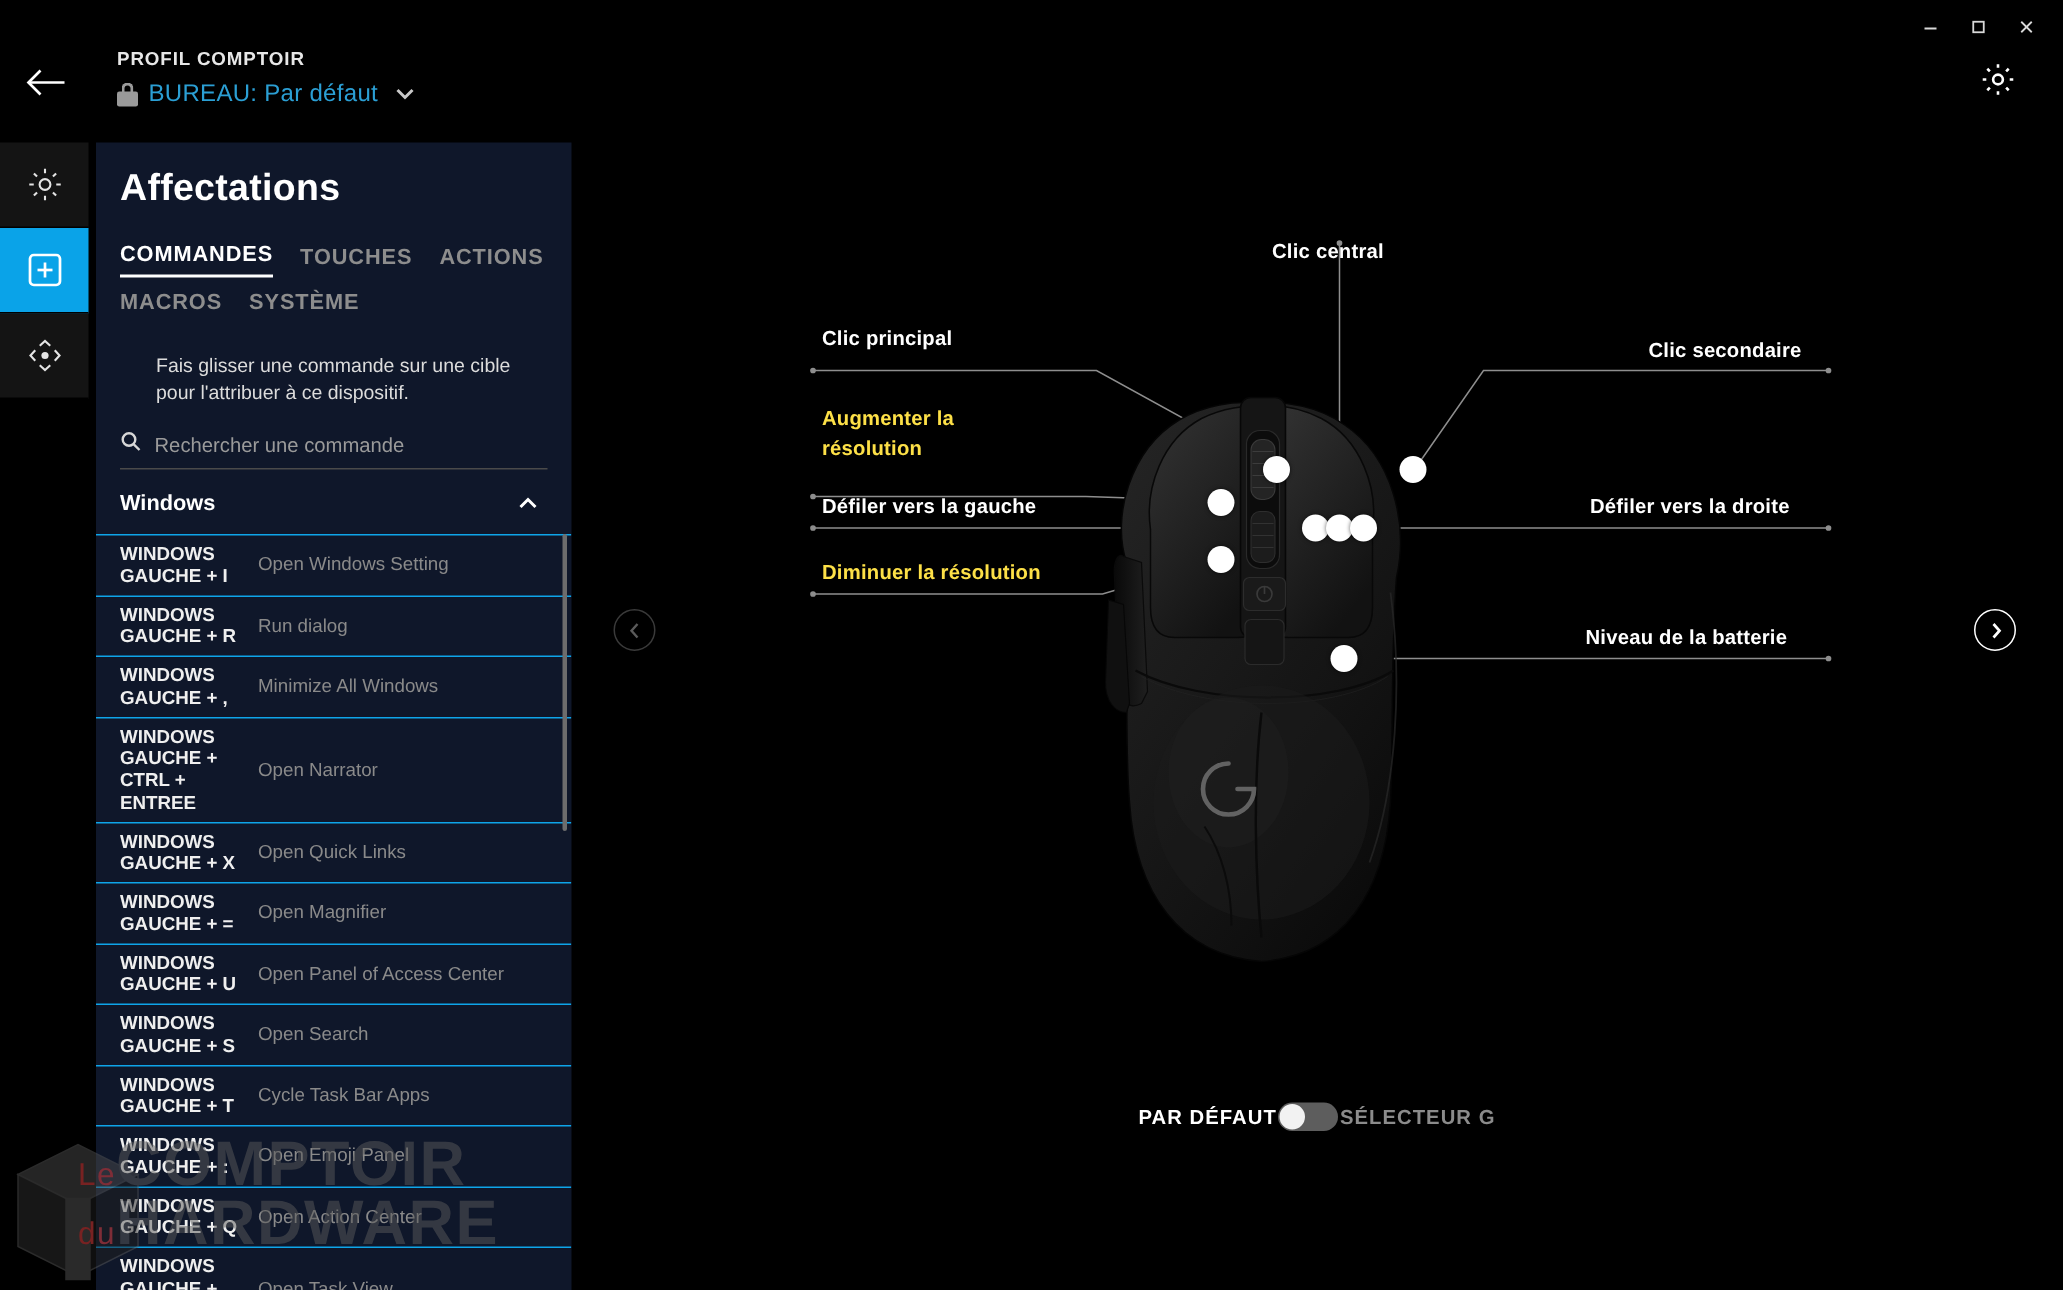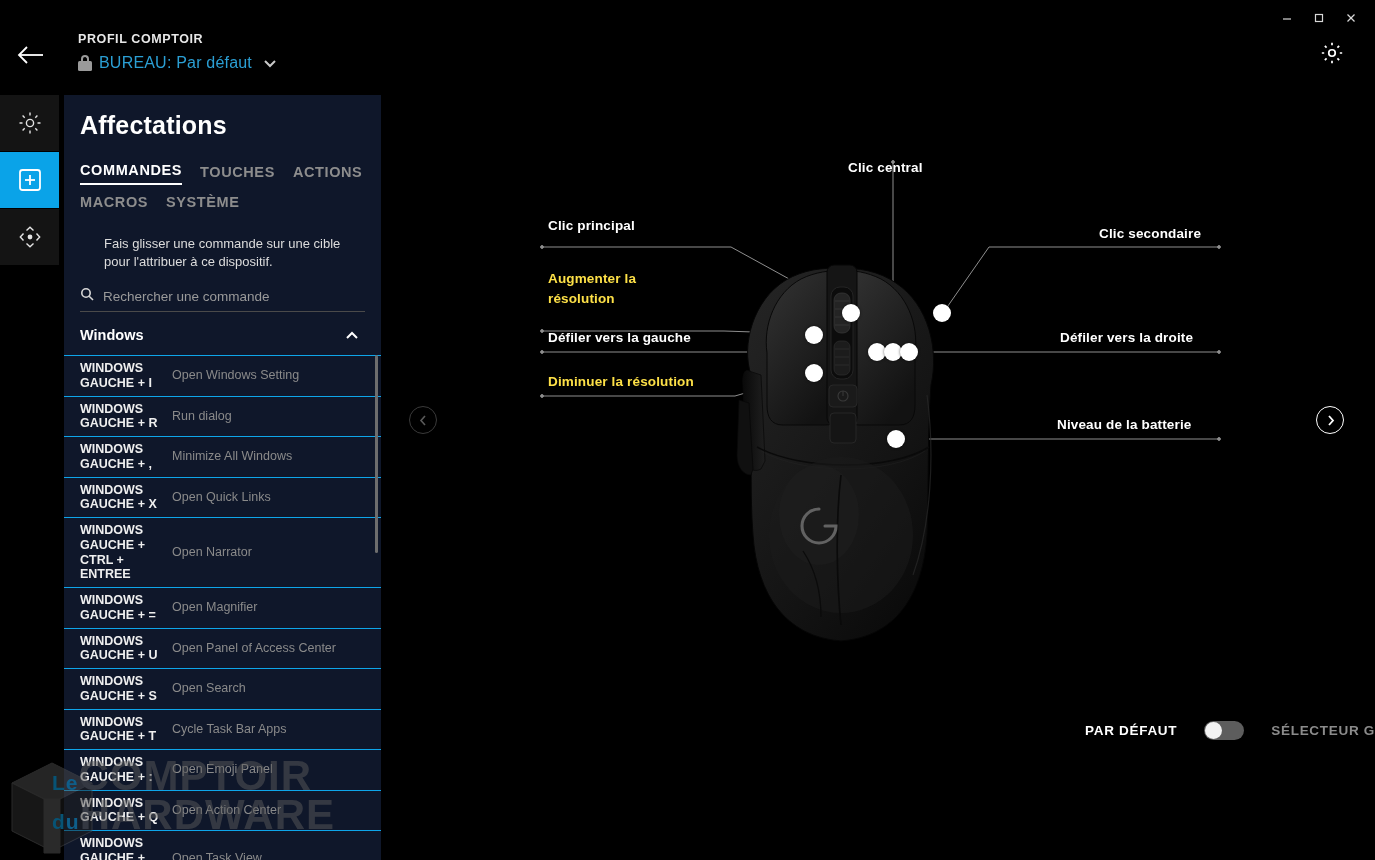--- a/index.html
+++ b/index.html
@@ -125,22 +125,22 @@
   .cl.white { color: #ffffff; }
   .cl.amber { color: #fde047; }
   .cl.wrap { white-space: normal; width: 130px; line-height: 1.5; }
   .dot {
     position: absolute; width: 18px; height: 18px; border-radius: 50%;
     background: #ffffff; box-shadow: 0 0 3px rgba(0,0,0,.6); cursor: pointer;
   }
 
   
   .switchrow {
-    position: absolute; left: 0; right: 0; top: 631px;
-    display: flex; align-items: center; justify-content: flex-end; gap: 27px;
+    position: absolute; left: 0; right: 0; top: 645px;
+    display: flex; align-items: center; justify-content: center; gap: 1px;
   }
   .sw-label { font-size: 13.5px; font-weight: 700; letter-spacing: .7px; }
   .sw-label.on { color: #ffffff; }
   .sw-label.off { color: #8b8b8b; }
   .switch {
     width: 40px; height: 19px; border-radius: 10px; background: #5d5d5d;
     position: relative; cursor: pointer;
   }
   .switch .knob {
     position: absolute; left: 1px; top: 1px; width: 17px; height: 17px;
@@ -150,21 +150,21 @@
   
   .watermark {
     position: absolute; left: 0; bottom: 0; width: 440px; height: 110px;
     pointer-events: none; z-index: 35; opacity: .5;
   }
   .wm-text {
     position: absolute; left: 52px; top: 6px;
     font-size: 42px; font-weight: 800; letter-spacing: 1px;
     color: #5a5a5a; line-height: .94;
   }
-  .wm-small { font-size: 21px; font-weight: 700; color: #0ea5e9; }
+  .wm-small { font-size: 21px; font-weight: 400; color: #ef4444; }
 </style>
 </head>
 <body>
 
 <div class="app">
 
   <div class="winctl">
     <div class="wbtn">
       <svg width="12" height="12" viewBox="0 0 12 12">
           <line x1="2" y1="7" x2="10" y2="7" stroke="#d8d8d8" stroke-width="1.2"></line>
@@ -282,26 +282,26 @@
           </div>
           <div class="cmdrow">
             <div class="keys">WINDOWS GAUCHE + R</div>
             <div class="desc">Run dialog</div>
           </div>
           <div class="cmdrow">
             <div class="keys">WINDOWS GAUCHE + ,</div>
             <div class="desc">Minimize All Windows</div>
           </div>
           <div class="cmdrow">
+            <div class="keys">WINDOWS GAUCHE + CTRL + ENTREE</div>
+            <div class="desc">Open Narrator</div>
+          </div>
+          <div class="cmdrow">
             <div class="keys">WINDOWS GAUCHE + X</div>
             <div class="desc">Open Quick Links</div>
-          </div>
-          <div class="cmdrow">
-            <div class="keys">WINDOWS GAUCHE + CTRL + ENTREE</div>
-            <div class="desc">Open Narrator</div>
           </div>
           <div class="cmdrow">
             <div class="keys">WINDOWS GAUCHE + =</div>
             <div class="desc">Open Magnifier</div>
           </div>
           <div class="cmdrow">
             <div class="keys">WINDOWS GAUCHE + U</div>
             <div class="desc">Open Panel of Access Center</div>
           </div>
           <div class="cmdrow">

